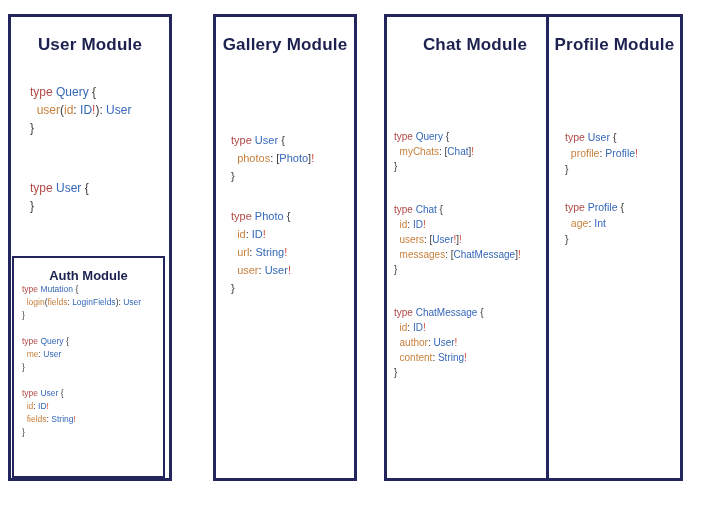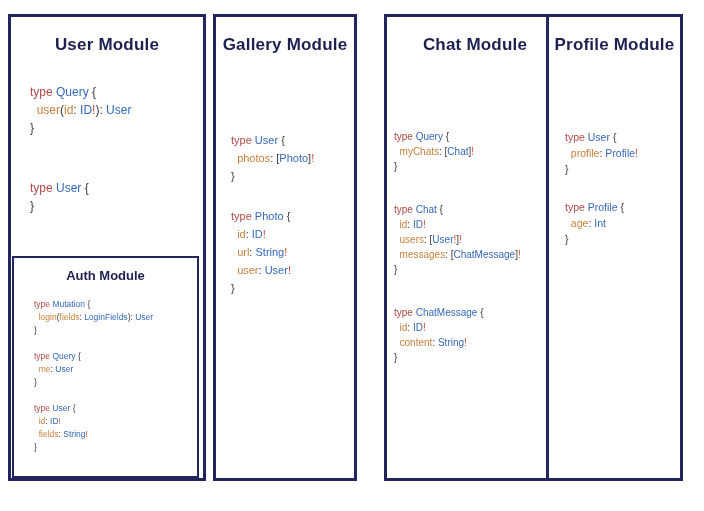--- a/index.html
+++ b/index.html
@@ -4,21 +4,21 @@
 <style>
   :root{
     --border:#23265c; --title:#1d2150;
     --kw:#b04a47; --typ:#3568b8; --field:#c8803c; --bang:#d44b3c; --punct:#3a3a3a;
   }
   *{box-sizing:border-box}
   body{margin:0;background:#ffffff}
   .canvas{position:relative;width:704px;height:511px;background:#fff;
           font-family:"Liberation Sans",sans-serif;overflow:hidden}
   .panel{position:absolute;top:14px;height:467px;border:3px solid var(--border);background:#fff}
-  .p1{left:8px;width:198px}
+  .p1{left:8px;width:164px}
   .p2{left:213px;width:144px}
   .p3{left:384px;width:182px}
   .p4{left:546px;width:137px}
   .panel-title{margin:18px 4px 0;text-align:center;font-size:17px;font-weight:700;
                color:var(--title);letter-spacing:.2px}
   .code{font-family:Liberation Sans, sans-serif;color:var(--punct)}
   .code .line{white-space:pre}
   .kw{color:var(--kw)} .typ{color:var(--typ)} .field{color:var(--field)}
   .bang{color:var(--bang)} .punct{color:var(--punct)}
 
@@ -30,21 +30,21 @@
 
   .c3{margin-top:74px;padding-left:7px;font-size:10px;line-height:15px}
   .c3 .block + .block{margin-top:28px}
 
   .c4{margin-top:74px;padding-left:16px;font-size:10.5px;line-height:16px}
   .c4 .block + .block{margin-top:22px}
 
   .subpanel{position:absolute;left:1px;right:4px;top:239px;bottom:0;
             border:2px solid var(--border);background:#fff;overflow:hidden}
   .sub-title{margin:10px 2px 0;text-align:center;font-size:13px;font-weight:700;color:var(--title)}
-  .csub{margin-top:15px;padding-left:20px;font-size:8.5px;line-height:13px}
+  .csub{padding-left:8px;font-size:8.5px;line-height:13px}
   .csub .block + .block{margin-top:13px}
 </style>
 </head>
 <body>
 
 <div class="canvas">
 
   <section class="panel p1">
     <h2 class="panel-title">User Module</h2>
     <div class="code c1">
@@ -111,20 +111,21 @@
         <div class="block">
           <div class="line"><span class="kw">type</span><span class="punct"> </span><span class="typ">Chat</span><span class="punct"> </span><span class="punct">{</span></div>
           <div class="line"><span class="punct">  </span><span class="field">id</span><span class="punct">:</span><span class="punct"> </span><span class="typ">ID</span><span class="bang">!</span></div>
           <div class="line"><span class="punct">  </span><span class="field">users</span><span class="punct">:</span><span class="punct"> </span><span class="punct">[</span><span class="typ">User</span><span class="bang">!</span><span class="punct">]</span><span class="bang">!</span></div>
           <div class="line"><span class="punct">  </span><span class="field">messages</span><span class="punct">:</span><span class="punct"> </span><span class="punct">[</span><span class="typ">ChatMessage</span><span class="punct">]</span><span class="bang">!</span></div>
           <div class="line"><span class="punct">}</span></div>
         </div>
         <div class="block">
           <div class="line"><span class="kw">type</span><span class="punct"> </span><span class="typ">ChatMessage</span><span class="punct"> </span><span class="punct">{</span></div>
           <div class="line"><span class="punct">  </span><span class="field">id</span><span class="punct">:</span><span class="punct"> </span><span class="typ">ID</span><span class="bang">!</span></div>
+          <div class="line"><span class="punct">  </span><span class="field">author</span><span class="punct">:</span><span class="punct"> </span><span class="typ">User</span><span class="bang">!</span></div>
           <div class="line"><span class="punct">  </span><span class="field">content</span><span class="punct">:</span><span class="punct"> </span><span class="typ">String</span><span class="bang">!</span></div>
           <div class="line"><span class="punct">}</span></div>
         </div>
       </div>
   </section>
 
   <section class="panel p4">
     <h2 class="panel-title">Profile Module</h2>
     <div class="code c4">
         <div class="block">

